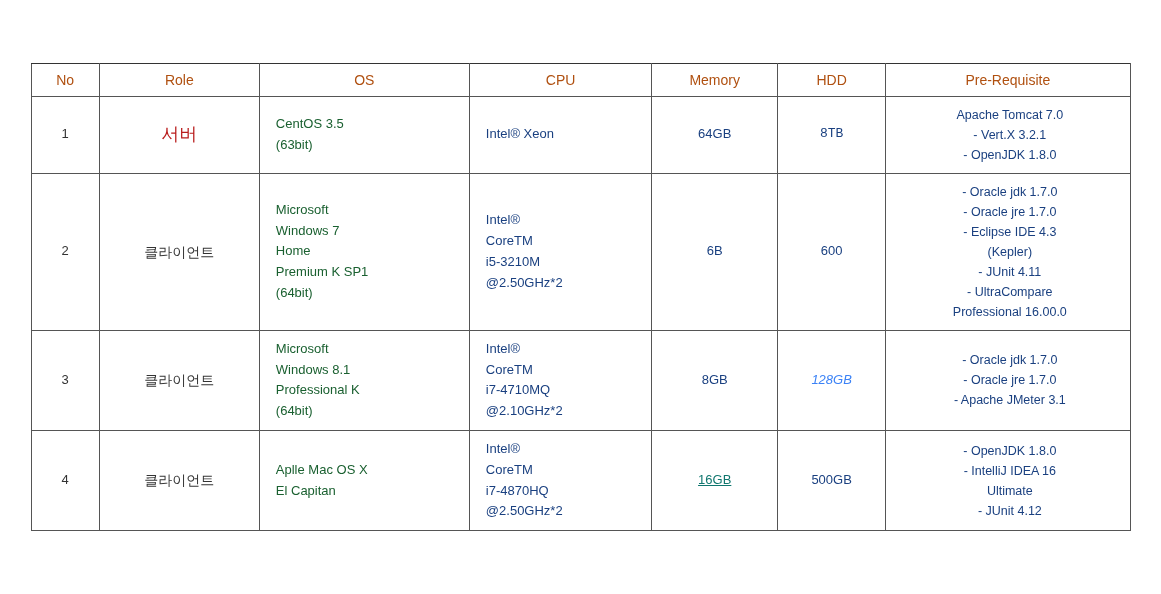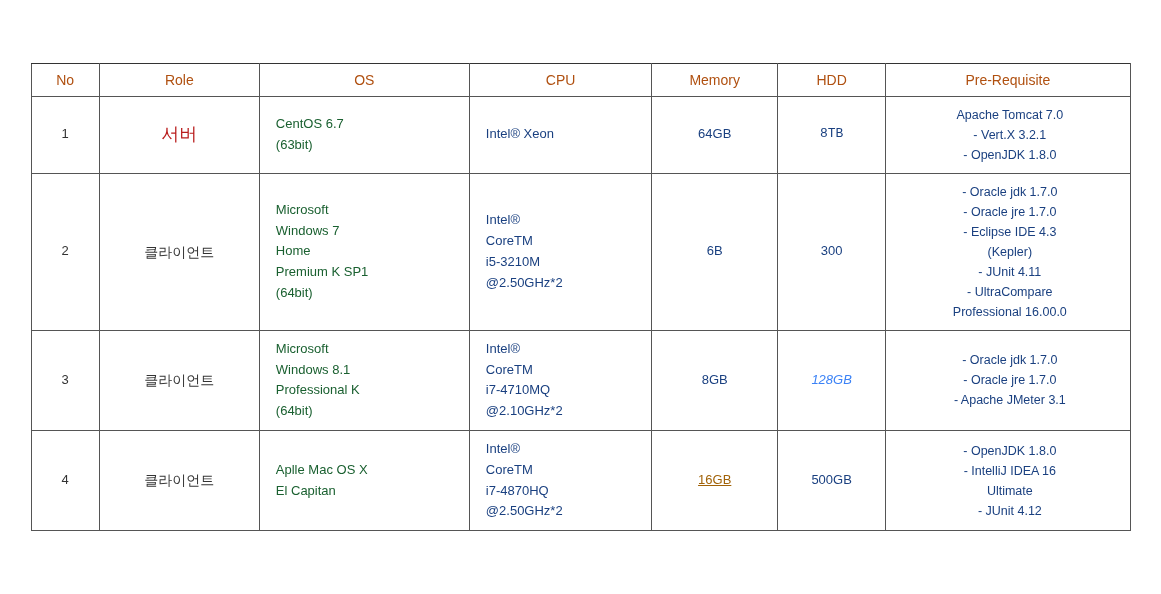--- a/index.html
+++ b/index.html
@@ -73,21 +73,21 @@
         <th>CPU</th>
         <th>Memory</th>
         <th>HDD</th>
         <th>Pre-Requisite</th>
       </tr>
     </thead>
     <tbody id="table-body">
     <tr>
           <td class="no-col" style="color: rgb(51, 51, 51); font-weight: 500;">1</td>
           <td class="role-col" style="color: #b91c1c; font-size: 18px;">서버</td>
-          <td class="os-col" style="white-space: pre-line; color: rgb(26, 96, 48);">CentOS 6.7
+          <td class="os-col" style="white-space: pre-line; color: rgb(26, 96, 48);">CentOS 3.5
 (63bit)</td>
           <td class="cpu-col" style="white-space: pre-line; color: rgb(26, 64, 128);">Intel® Xeon</td>
           <td style="color: rgb(26, 64, 128);">64GB</td>
           <td style="color: rgb(26, 64, 128); font-family: Liberation Mono, monospace;">8TB</td>
           <td class="prereq-col" style="white-space: pre-line; color: rgb(26, 64, 128); font-size: 12.5px;">Apache Tomcat 7.0
 - Vert.X 3.2.1
 - OpenJDK  1.8.0</td>
         </tr>
         <tr>
           <td class="no-col" style="color: rgb(51, 51, 51); font-weight: 500;">2</td>
@@ -95,21 +95,21 @@
           <td class="os-col" style="white-space: pre-line; color: rgb(26, 96, 48);">Microsoft
 Windows 7
 Home
 Premium K SP1
 (64bit)</td>
           <td class="cpu-col" style="white-space: pre-line; color: rgb(26, 64, 128);">Intel®
 CoreTM
 i5-3210M
 @2.50GHz*2</td>
           <td style="color: rgb(26, 64, 128);">6B</td>
-          <td style="color: rgb(26, 64, 128);">300</td>
+          <td style="color: rgb(26, 64, 128);">600</td>
           <td class="prereq-col" style="white-space: pre-line; color: rgb(26, 64, 128); font-size: 12.5px;">- Oracle jdk  1.7.0
 - Oracle jre  1.7.0
 - Eclipse IDE 4.3
 (Kepler)
 - JUnit 4.11
 - UltraCompare
 Professional 16.00.0</td>
         </tr>
         <tr>
           <td class="no-col" style="color: rgb(51, 51, 51); font-weight: 500;">3</td>
@@ -130,21 +130,21 @@
         </tr>
         <tr>
           <td class="no-col" style="color: rgb(51, 51, 51); font-weight: 500;">4</td>
           <td class="role-col" style="color: rgb(51, 51, 51); font-size: 14px;">클라이언트</td>
           <td class="os-col" style="white-space: pre-line; color: rgb(26, 96, 48);">Aplle Mac OS X
 El Capitan</td>
           <td class="cpu-col" style="white-space: pre-line; color: rgb(26, 64, 128);">Intel®
 CoreTM
 i7-4870HQ
 @2.50GHz*2</td>
-          <td style="color: #a16207; text-decoration: underline;">16GB</td>
+          <td style="color: #0f766e; text-decoration: underline;">16GB</td>
           <td style="color: rgb(26, 64, 128);">500GB</td>
           <td class="prereq-col" style="white-space: pre-line; color: rgb(26, 64, 128); font-size: 12.5px;">- OpenJDK  1.8.0
 - IntelliJ IDEA 16
 Ultimate
 - JUnit 4.12</td>
         </tr>
       </tbody>
   </table>
 </div>
 

